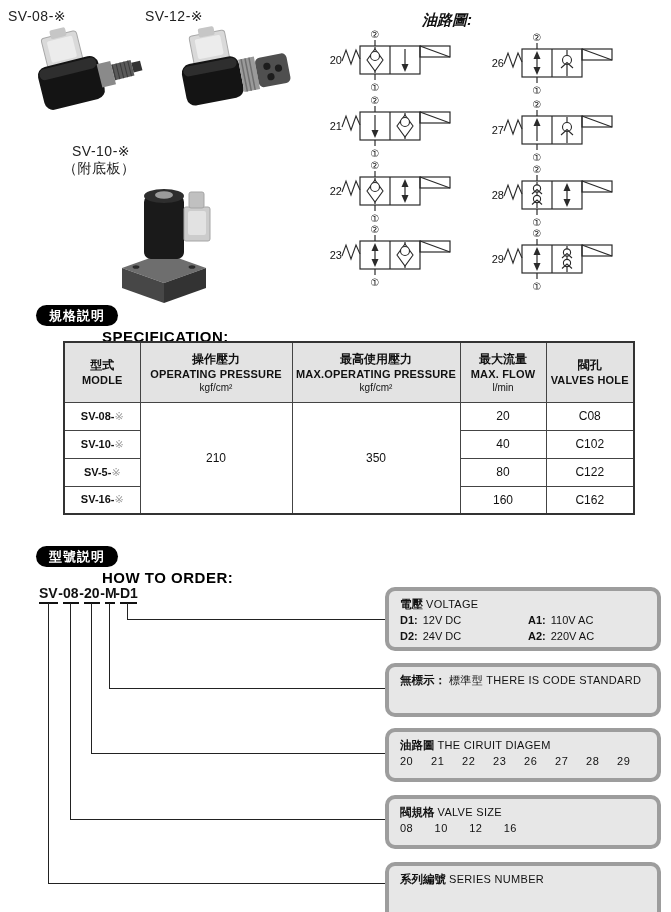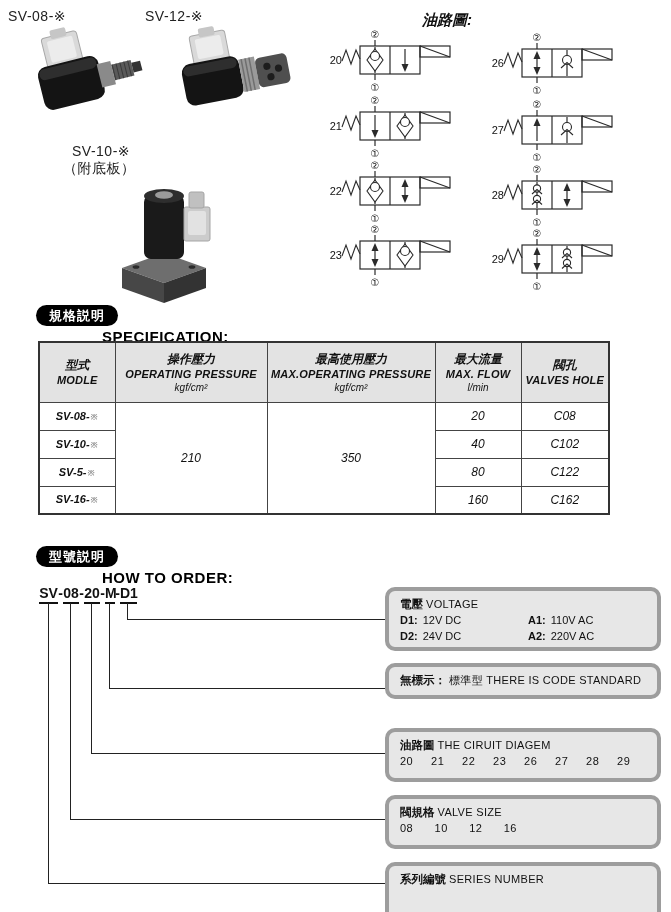--- a/index.html
+++ b/index.html
@@ -5,33 +5,33 @@
   html,body{margin:0;padding:0;background:#fff;}
   .page{position:relative;width:671px;height:912px;background:#ffffff;overflow:hidden;
         font-family:"Liberation Sans","DejaVu Sans",sans-serif;color:#111;}
   .abs{position:absolute;}
   .plabel{position:absolute;font-size:14px;letter-spacing:.5px;color:#222;white-space:nowrap;}
   .pill{position:absolute;background:#000;color:#fff;font-weight:bold;font-size:13px;
         border-radius:12px;padding:3px 13px;line-height:15px;letter-spacing:1px;margin-left:28px;}
   .sec-head{position:absolute;font-weight:bold;font-size:15px;color:#000;letter-spacing:.5px;margin-top:20px;}
   .circuit-title{position:absolute;font-weight:bold;font-size:15px;color:#111;font-style:italic;}
   
-  table.spec{position:absolute;left:38px;top:341px;border-collapse:collapse;table-layout:fixed;
-             border:2px solid #333;font-style:italic;}
+  table.spec{position:absolute;left:63px;top:341px;border-collapse:collapse;table-layout:fixed;
+             border:2px solid #333;}
   .spec td{border:1px solid #444;text-align:center;vertical-align:middle;padding:0 2px;}
   .spec .hd{background:#e3e3e3;}
   .spec .hz{font-size:12px;font-weight:bold;line-height:16px;}
   .spec .he{font-size:11px;font-weight:bold;line-height:14px;letter-spacing:.2px;}
   .spec .hu{font-size:10px;line-height:13px;}
   .spec .model{font-weight:bold;font-size:11px;}
   .spec .mark{color:#9a9a9a;font-weight:normal;}
   .spec .val{font-size:12px;}
   
   .codeseg{position:absolute;top:585px;height:17px;line-height:16px;font-weight:bold;font-size:14px;
-           color:#111;text-align:center;border-bottom:2px solid #111;}
+           color:#111;border-bottom:2px solid #111;}
   .codesep{position:absolute;top:585px;height:17px;line-height:16px;font-weight:bold;font-size:14px;
            color:#111;text-align:center;}
   .cline{position:absolute;background:#222;}
   
   .obox{position:absolute;left:385px;width:276px;box-sizing:border-box;background:#e7e7e7;
         border:4px solid #9d9d9d;border-radius:10px;padding:5px 11px;font-size:11px;
         line-height:16px;color:#111;}
   .obox .t{font-weight:bold;font-size:11.5px;}
   .obox .en{font-size:11px;letter-spacing:.3px;}
   .nums{white-space:pre;font-size:11px;letter-spacing:.5px;}
@@ -336,21 +336,21 @@
     <div class="vrow">
       <div class="c1"><span class="vcode">D1:</span><span>12V DC</span></div>
       <div><span class="vcode">A1:</span><span>110V AC</span></div>
     </div>
     <div class="vrow">
       <div class="c1"><span class="vcode">D2:</span><span>24V DC</span></div>
       <div><span class="vcode">A2:</span><span>220V AC</span></div>
     </div>
   </div>
 
-  <div class="obox" style="top:663px;height:36px">
+  <div class="obox" style="top:663px;height:54px">
     <div><span class="t">無標示：</span>
          <span class="en">標準型 THERE IS CODE STANDARD</span></div>
   </div>
 
   <div class="obox" style="top:728px;height:54px">
     <div><span class="t">油路圖</span>
          <span class="en">THE CIRUIT DIAGEM</span></div>
     <div class="nums">20     21     22     23     26     27     28     29</div>
   </div>
 

